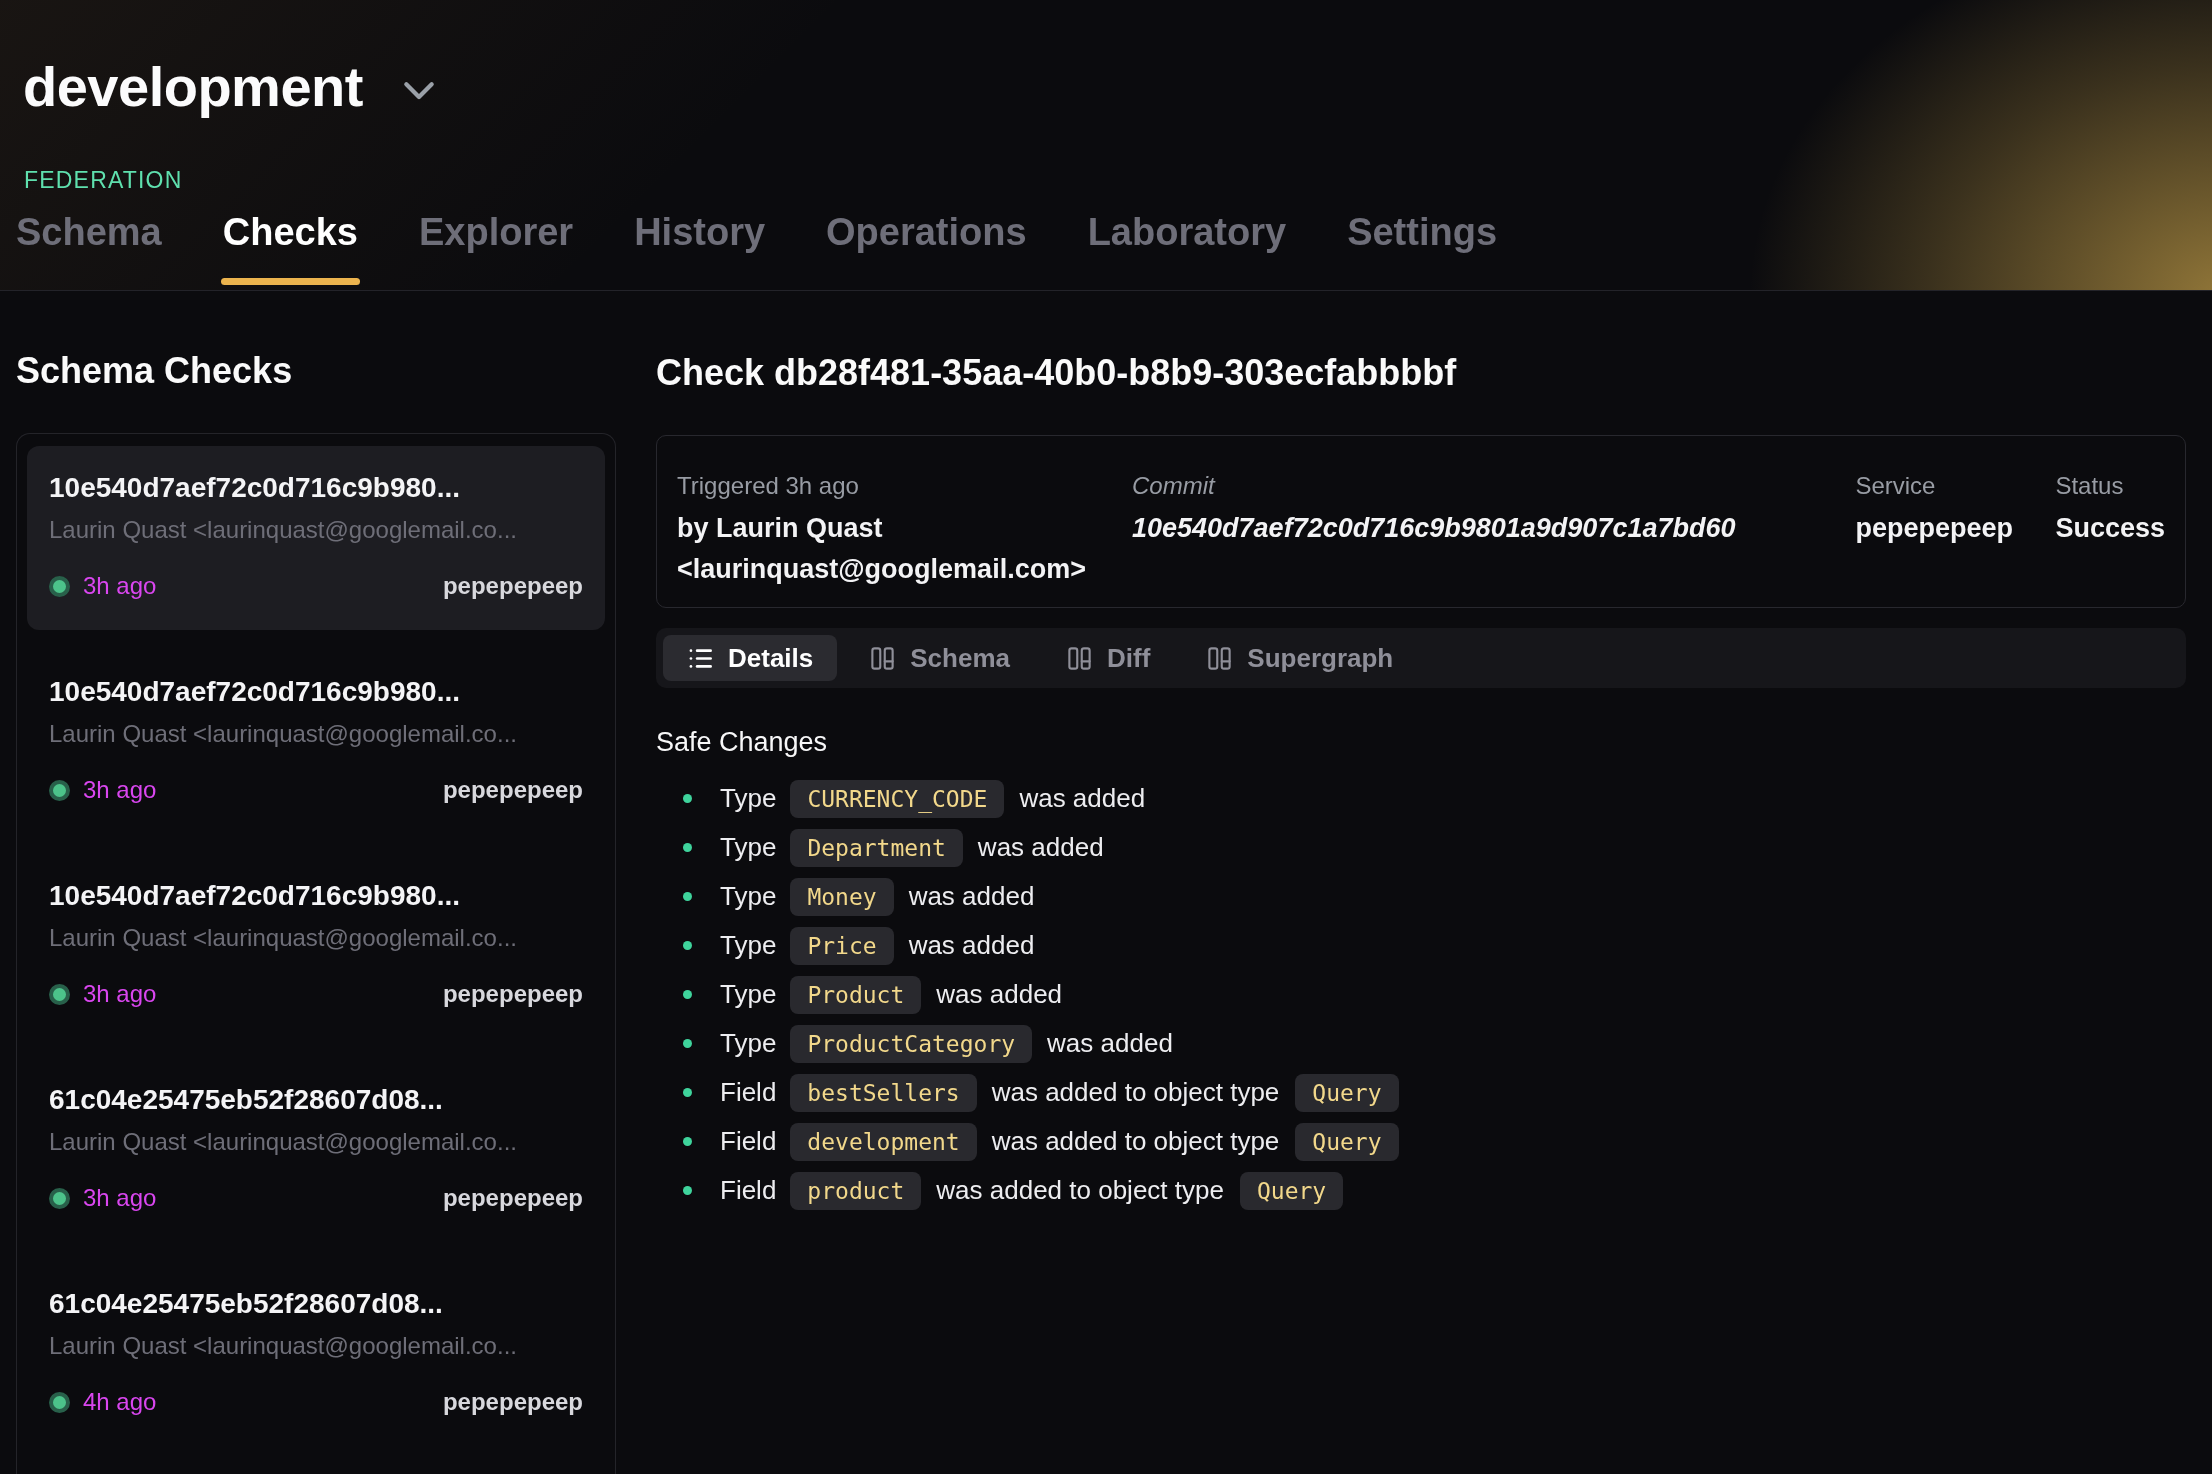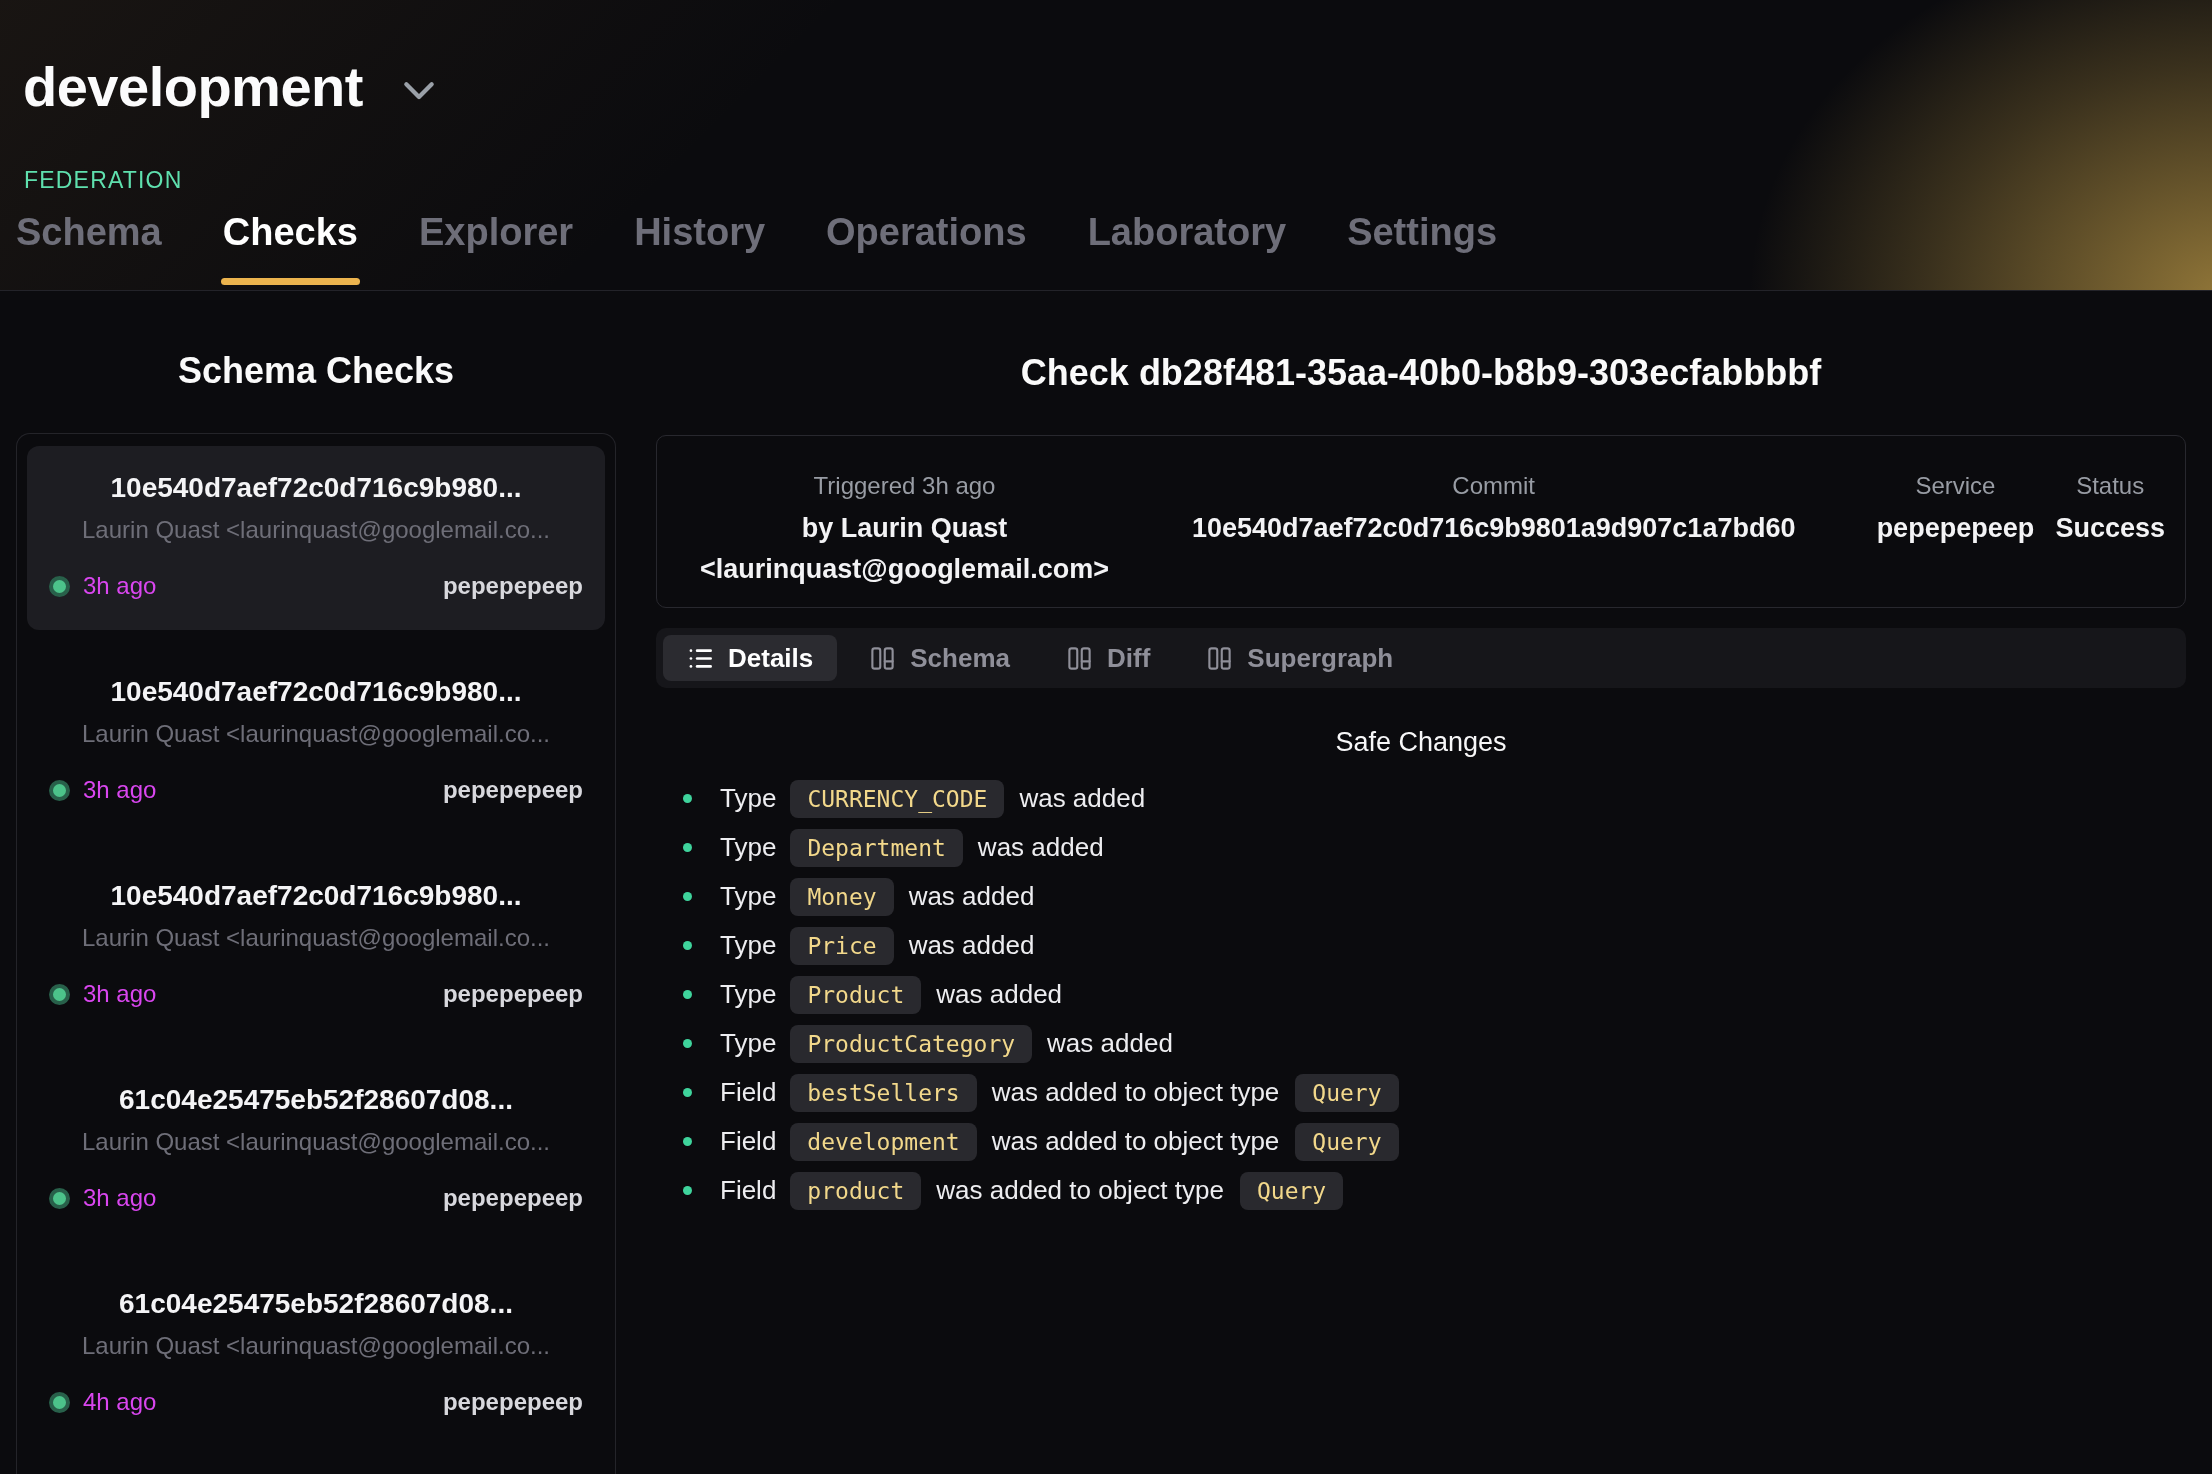--- a/index.html
+++ b/index.html
@@ -30,21 +30,21 @@
   .tab{
     font-size:38px;font-weight:700;color:#6e6e79;
     padding:0 2px 36px 2px;position:relative;cursor:pointer;white-space:nowrap;
   }
   .tab.active{color:#ffffff;}
   .tab.active::after{
     content:"";position:absolute;left:0;right:0;bottom:5px;height:7px;border-radius:4px;
     background:var(--tab-underline,#ecb44e);
   }
   
-  .content{display:flex;height:1183px;box-sizing:border-box;text-align:center;}
+  .content{display:flex;height:1183px;box-sizing:border-box;}
   
   .sidebar{width:600px;margin-left:16px;display:flex;flex-direction:column;flex:none;}
   .side-heading{margin:62px 0 0 0;font-size:36px;font-weight:700;color:#fafafa;line-height:1;}
   .checks-box{
     margin-top:44px;flex:1;
     border:1px solid #242429;border-bottom:none;
     border-radius:14px 14px 0 0;
     padding:12px 10px;overflow:hidden;
   }
   .check-item{
@@ -72,21 +72,21 @@
   .main{flex:1;margin:0 26px 0 40px;min-width:0;}
   .main-heading{margin:62px 0 0 0;font-size:36px;font-weight:700;color:#fafafa;line-height:1.1;}
   .meta-card{
     margin-top:42px;border:1px solid #28282e;border-radius:10px;
     padding:36px 20px 18px;display:flex;box-sizing:border-box;
   }
   .mc-col{min-width:0;}
   .mc-col .mc-label{font-size:24px;color:#989ca4;line-height:1.2;margin-bottom:8px;}
   .mc-col .mc-value{font-size:27px;font-weight:700;color:#f3f3f5;line-height:1.5;}
   .col-triggered{width:455px;flex:none;}
-  .col-commit{flex:1;min-width:0;}
+  .col-commit{flex:1;min-width:0;font-style:italic;}
   .col-service{width:200px;flex:none;}
   .col-status{flex:none;}
   
   .tabstrip{
     margin-top:20px;background:#16161a;border-radius:10px;
     padding:7px;display:flex;gap:8px;align-items:center;
   }
   .ts-tab{
     display:flex;align-items:center;gap:14px;height:46px;
     padding:0 24px;border-radius:8px;

